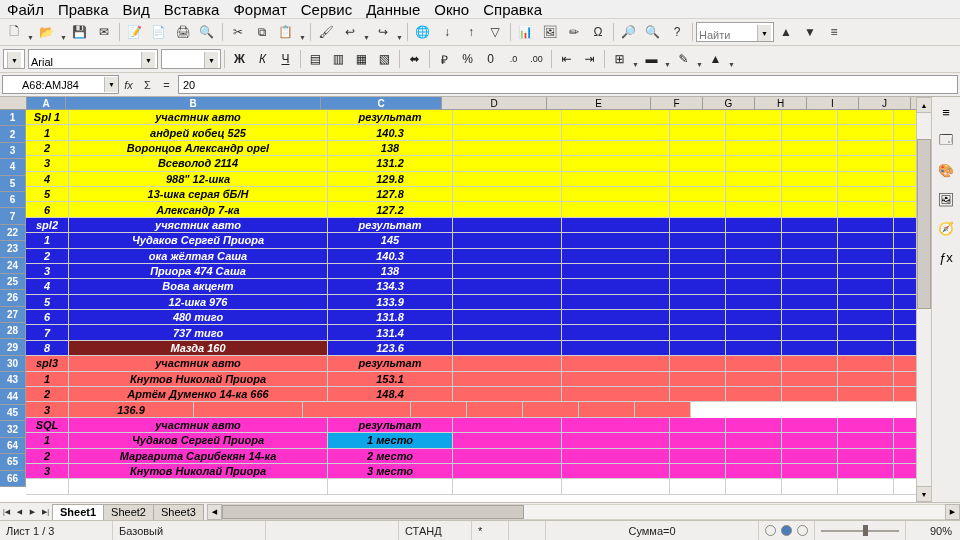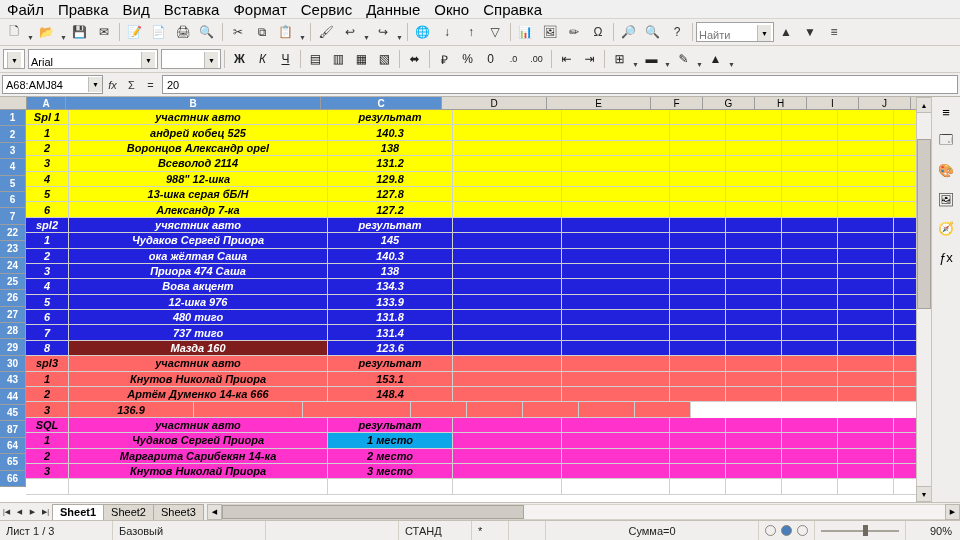--- a/index.html
+++ b/index.html
@@ -36,21 +36,21 @@
   .combo .cval{flex:1;overflow:hidden;white-space:nowrap;}
   .combo .carrow{width:13px;height:16px;background:#e8e6e1;border-left:1px solid #bdbdbd;
                  display:flex;align-items:center;justify-content:center;font-size:7px;}
   .fbtn{width:21px;height:21px;display:flex;align-items:center;justify-content:center;
         border:1px solid transparent;border-radius:2px;font-size:12px;color:#222;}
 
   
   .formulabar{height:21px;background:#f0efee;display:flex;align-items:center;
               border-bottom:1px solid #b8b4ac;padding:1px 2px;}
   .namebox{width:96px;height:17px;border:1px solid #9a9a9a;background:#fff;display:flex;
-           align-items:center;font-size:11px;padding-left:3px;}
+           align-items:center;font-size:11px;padding-left:19px;}
   .namebox .nval{flex:1;}
   .namebox .narrow{width:13px;height:15px;background:#e8e6e1;border-left:1px solid #bdbdbd;
                    display:flex;align-items:center;justify-content:center;font-size:7px;}
   .fbicon{width:19px;height:19px;display:flex;align-items:center;justify-content:center;font-size:11px;color:#333;}
   .inputline{flex:1;height:17px;border:1px solid #9a9a9a;background:#fff;font-size:11px;
              display:flex;align-items:center;padding-left:4px;margin-left:2px;}
 
   
   .gridwrap{flex:1;display:flex;background:#fff;position:relative;overflow:hidden;}
   .sheetarea{flex:1;display:flex;flex-direction:column;overflow:hidden;position:relative;}
@@ -273,21 +273,21 @@
             <div class="rh sel">24</div>
             <div class="rh sel">25</div>
             <div class="rh sel">26</div>
             <div class="rh sel">27</div>
             <div class="rh sel">28</div>
             <div class="rh sel">29</div>
             <div class="rh sel">30</div>
             <div class="rh sel">43</div>
             <div class="rh sel">44</div>
             <div class="rh sel">45</div>
-            <div class="rh sel">87</div>
+            <div class="rh sel">32</div>
             <div class="rh sel">64</div>
             <div class="rh sel">65</div>
             <div class="rh sel">66</div>
           </div>
         <div class="cells" id="cells">
             <div class="row">
               <div class="cell c-a bold ital" style="background: rgb(255, 255, 0);">Spl 1</div>
               <div class="cell c-b bold ital" style="background: rgb(255, 255, 0);">участник авто</div>
               <div class="cell c-c bold ital" style="background: rgb(255, 255, 0);">результат</div>
               <div class="cell c-d bold ital" style="background: rgb(255, 255, 0);"></div>

